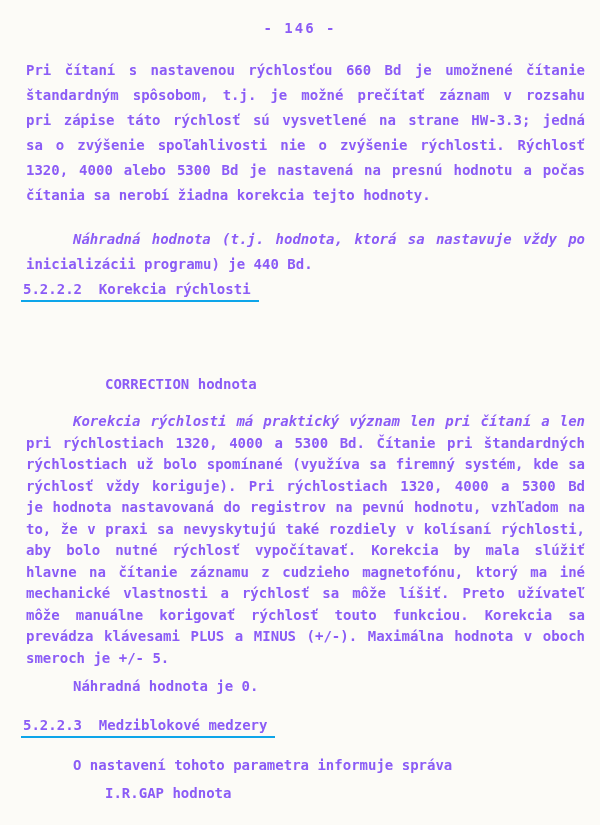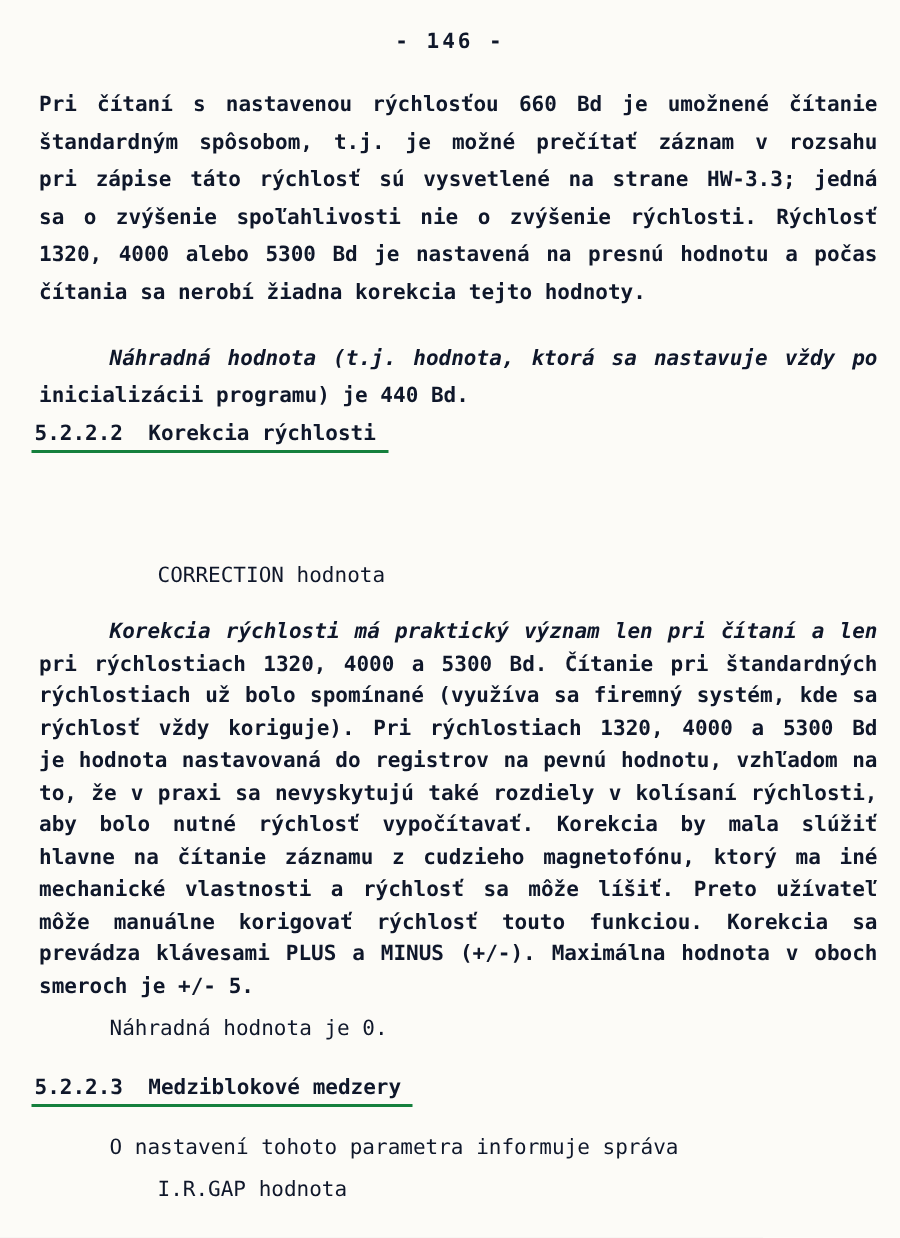--- a/index.html
+++ b/index.html
@@ -5,21 +5,21 @@
   html,body{margin:0;padding:0;}
   body{
     width:600px;height:825px;
     background:#e8e8e8;
     font-family:"DejaVu Sans Mono","Liberation Mono",monospace;
   }
   .page{
     position:relative;
     width:600px;height:825px;
     background:#fcfbf7;
-    color:#0f172a;
+    color:#8b5cf6;
     overflow:hidden;
   }
   .pageno{
     position:absolute;top:20px;left:0;right:0;
     text-align:center;
     font-size:14px;font-weight:bold;
     letter-spacing:2px;
     white-space:pre;
   }
   .para{
@@ -35,34 +35,34 @@
   }
   .line.indent{
     text-indent:47px;
     font-style:italic;
   }
   .lh25 .line{line-height:25px;}
   .lh23 .line{line-height:23px;}
   .lh215 .line{line-height:21.5px;}
   .single{
     position:absolute;left:26px;right:15px;
-    font-size:14px;font-weight:normal;
+    font-size:14px;font-weight:bold;
     line-height:17px;
     white-space:pre;
   }
   .ind47{padding-left:47px;}
   .ind79{padding-left:79px;}
   .heading{
     position:absolute;left:21px;
     font-size:14px;font-weight:bold;
     line-height:16px;
     white-space:pre;
     display:inline-block;
     padding:0 8px 3px 2px;
-    border-bottom:2px solid #15803d;
+    border-bottom:2px solid #0ea5e9;
   }
 </style>
 </head>
 <body>
 
 <div class="page">
 
   <div class="pageno">- 146 -</div>
 
   <div class="para lh25" style="top:58px">

